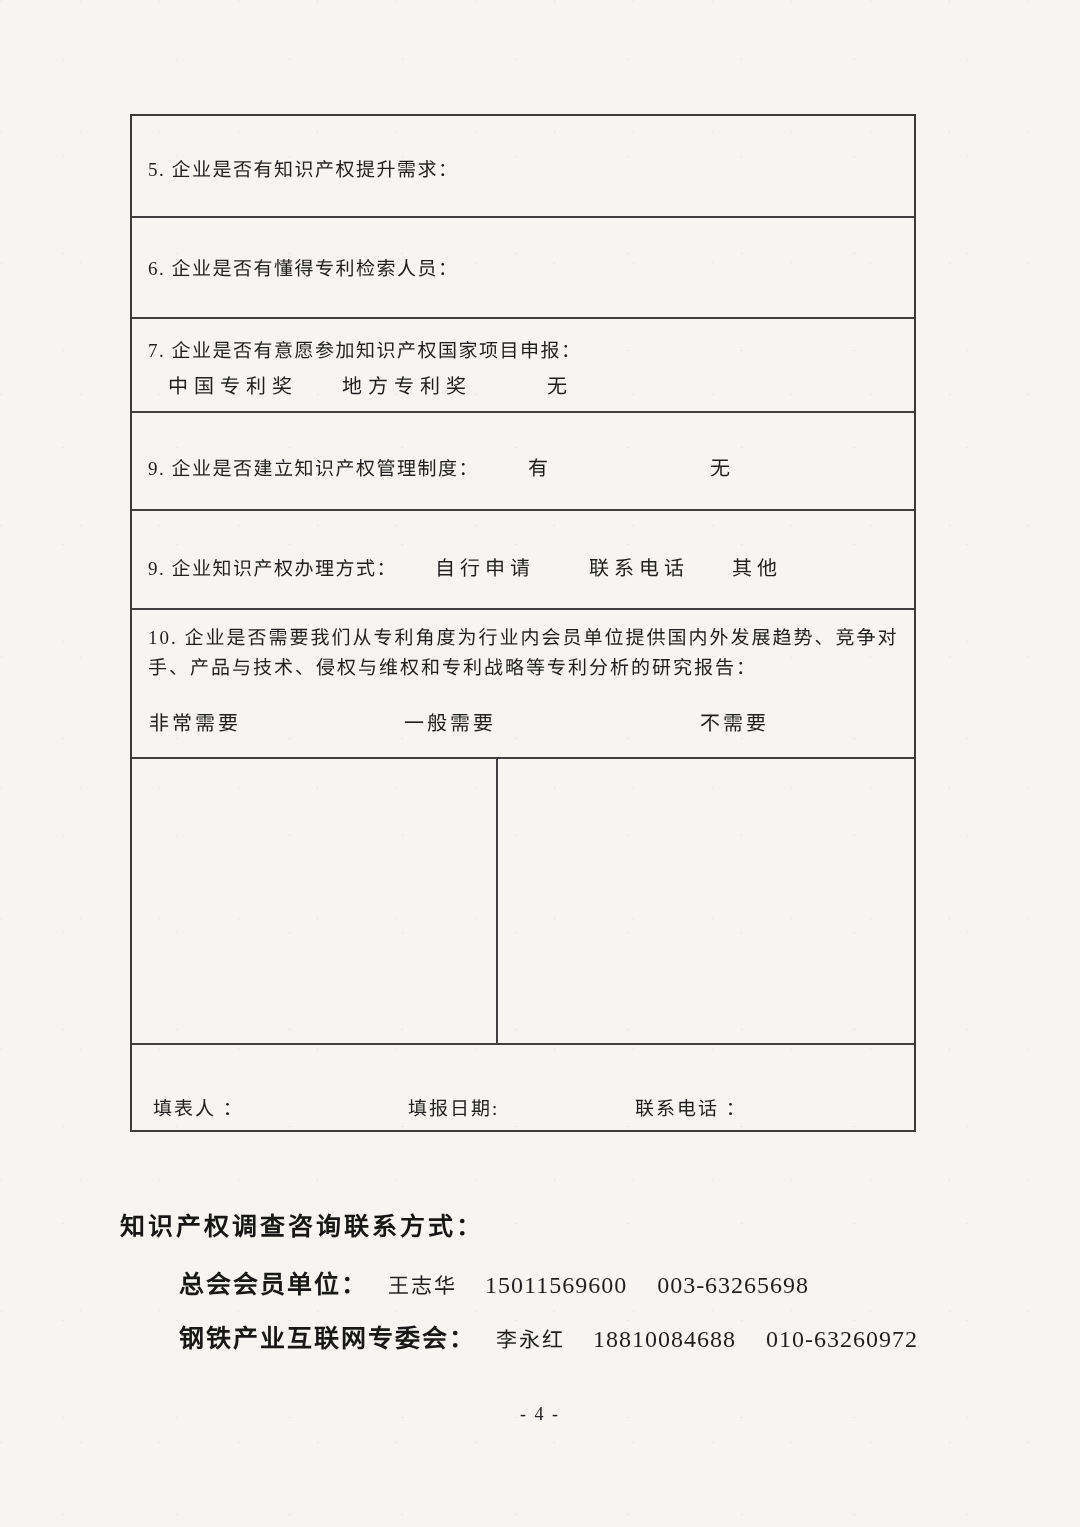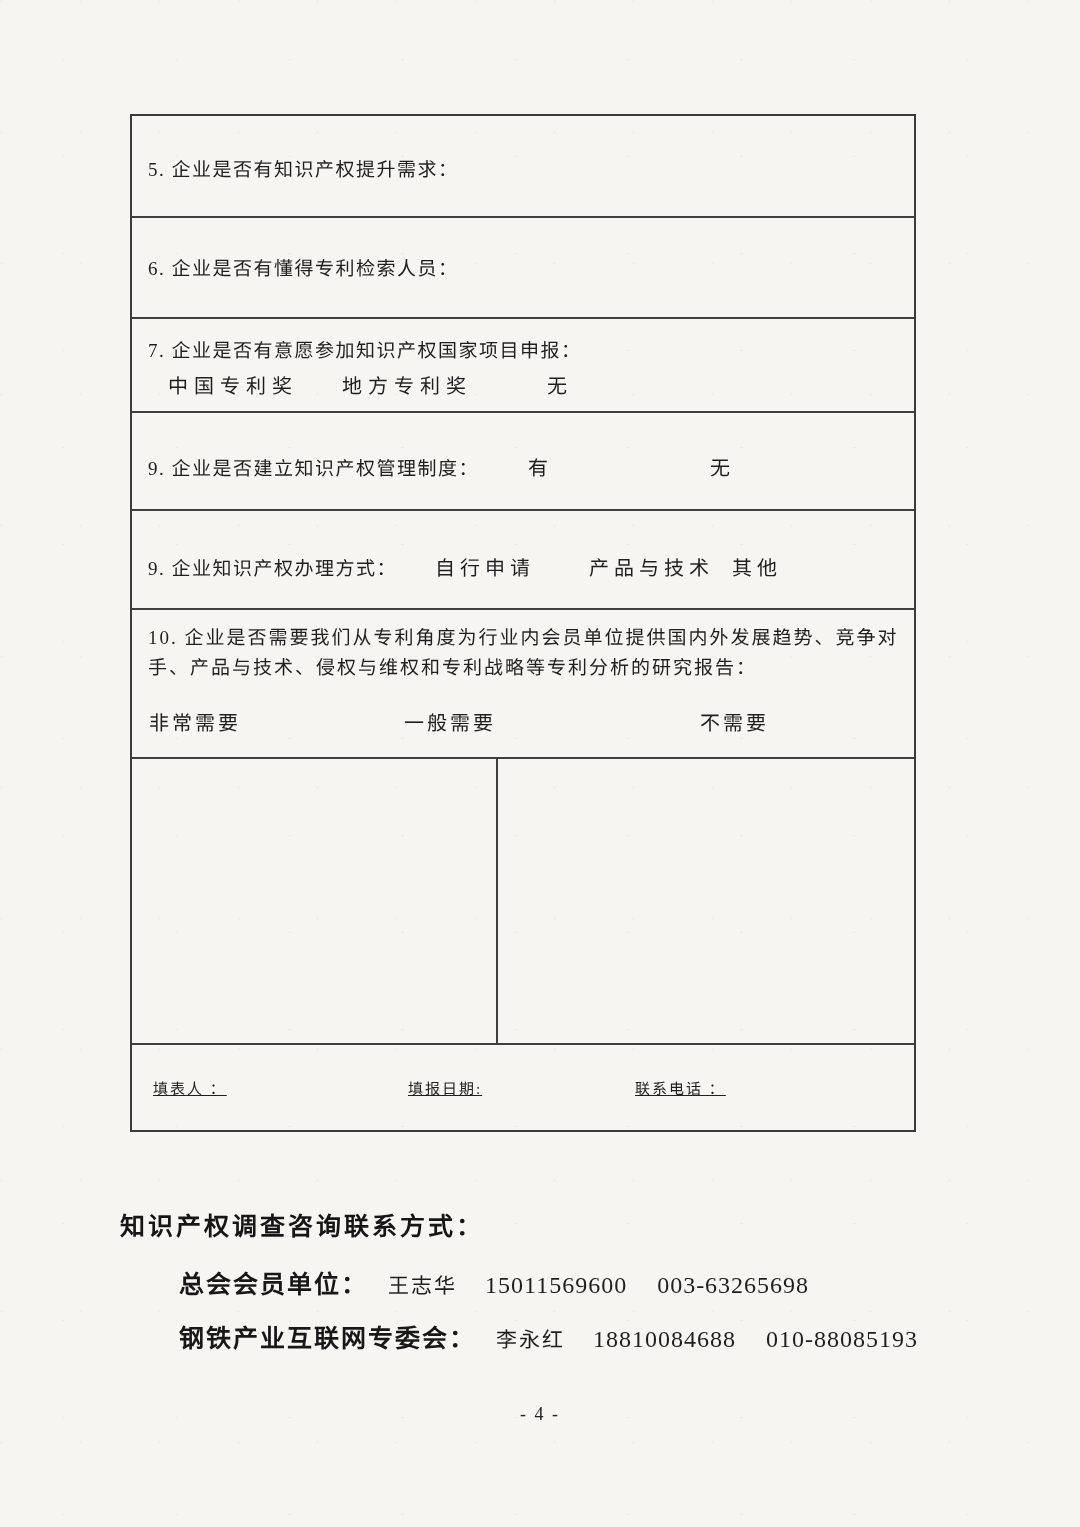--- a/index.html
+++ b/index.html
@@ -93,21 +93,21 @@
 
   .r7 .cell-divider {
     position: absolute;
     left: 364px;
     top: 0;
     height: 100%;
     border-left: 2px solid #3f3f3f;
   }
   .r7 .label { left: 17px; top: 138px; }
 
-  .r8 .field { top: 32px; font-size: 15px; letter-spacing: 2px; text-decoration: underline; }
+  .r8 .field { top: 48px; font-size: 19px; letter-spacing: 2px; }
   .r8 .f0 { left: 21px; }
   .r8 .f1 { left: 276px; }
   .r8 .f2 { left: 503px; }
 
   
   .contact-heading {
     position: absolute;
     left: 120px;
     top: 1206px;
     font-family: "Liberation Sans", "DejaVu Sans", sans-serif;
@@ -183,21 +183,21 @@
 
     <div class="row r4">
       <span class="cell-text label">9. 企业是否建立知识产权管理制度：</span>
       <span class="cell-text opt o0">有</span>
       <span class="cell-text opt o1">无</span>
     </div>
 
     <div class="row r5">
       <span class="cell-text label">9. 企业知识产权办理方式：</span>
       <span class="cell-text opt o0">自行申请</span>
-      <span class="cell-text opt o1">产品与技术</span>
+      <span class="cell-text opt o1">联系电话</span>
       <span class="cell-text opt o2">其他</span>
     </div>
 
     <div class="row r6">
       <span class="para">10. 企业是否需要我们从专利角度为行业内会员单位提供国内外发展趋势、竞争对手、产品与技术、侵权与维权和专利战略等专利分析的研究报告：</span>
       <span class="cell-text opt o0">非常需要</span>
       <span class="cell-text opt o1">一般需要</span>
       <span class="cell-text opt o2">不需要</span>
     </div>
 
@@ -213,18 +213,18 @@
 
   </div>
 
   <div class="contact-heading">知识产权调查咨询联系方式：</div>
 
   <div class="contact-line e0">
     <span class="org">总会会员单位：</span><span class="person">王志华</span><span class="mobile">15011569600</span><span class="landline">003-63265698</span>
   </div>
 
   <div class="contact-line e1">
-    <span class="org">钢铁产业互联网专委会：</span><span class="person">李永红</span><span class="mobile">18810084688</span><span class="landline">010-88085193</span>
+    <span class="org">钢铁产业互联网专委会：</span><span class="person">李永红</span><span class="mobile">18810084688</span><span class="landline">010-63260972</span>
   </div>
 
   <div class="page-number">- 4 -</div>
 
 </div>
 
 </body></html>

